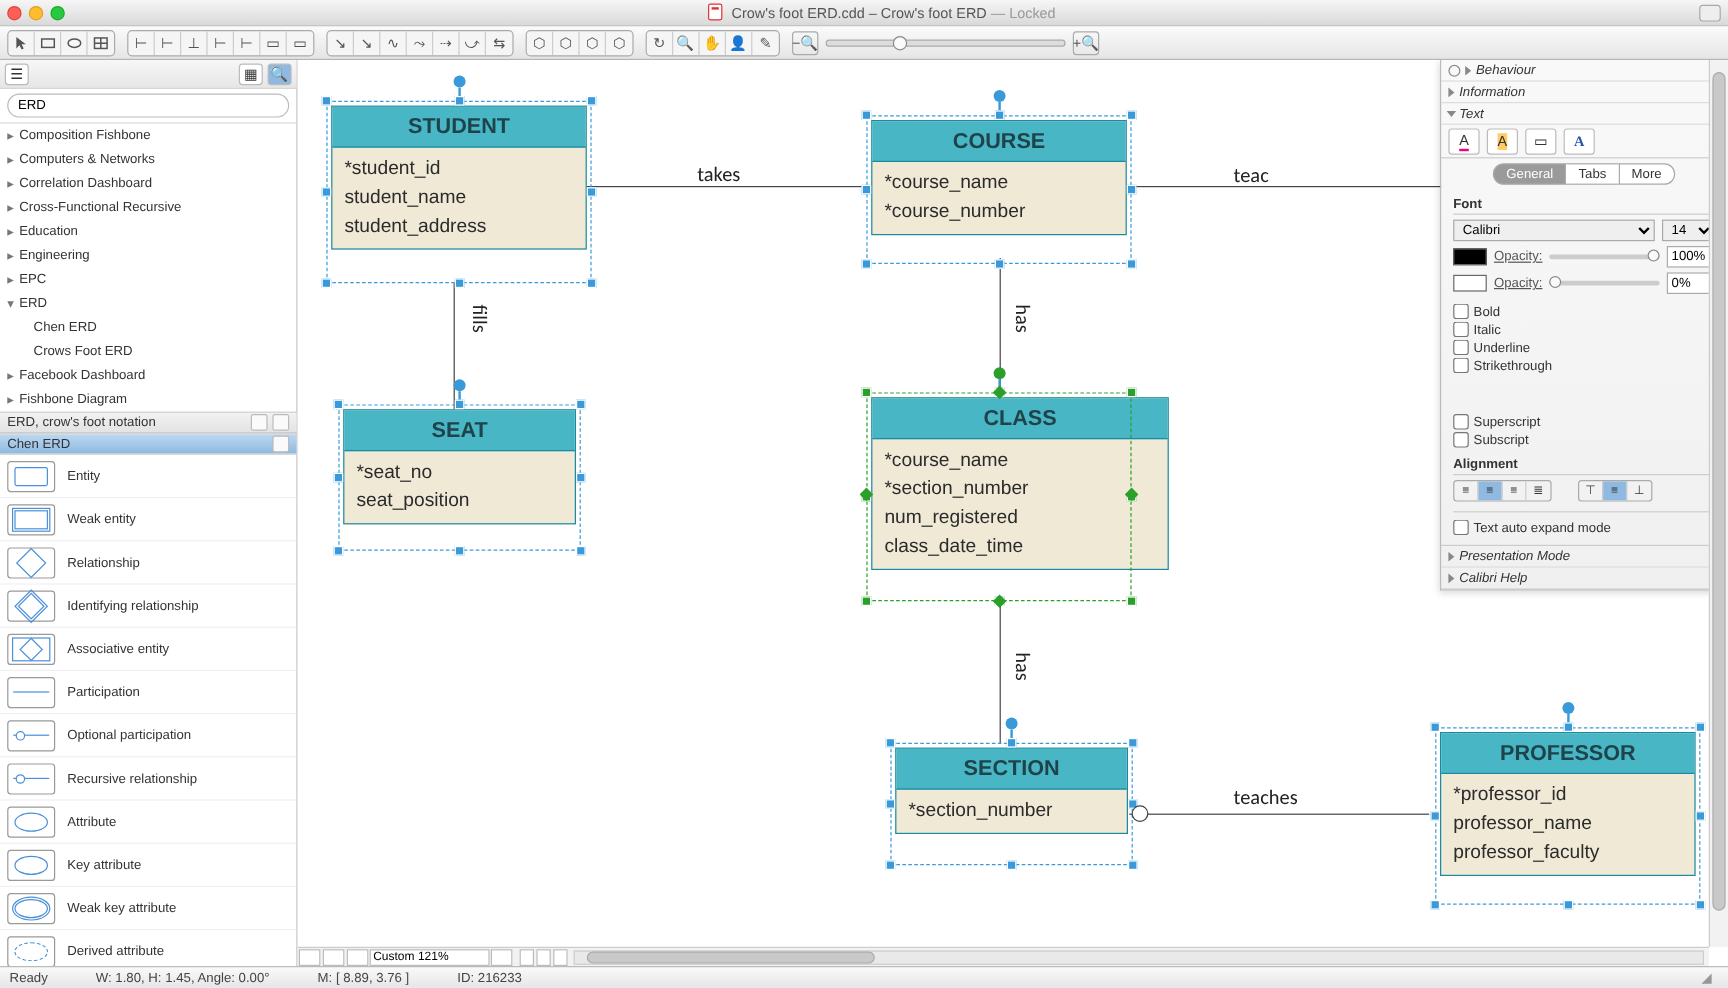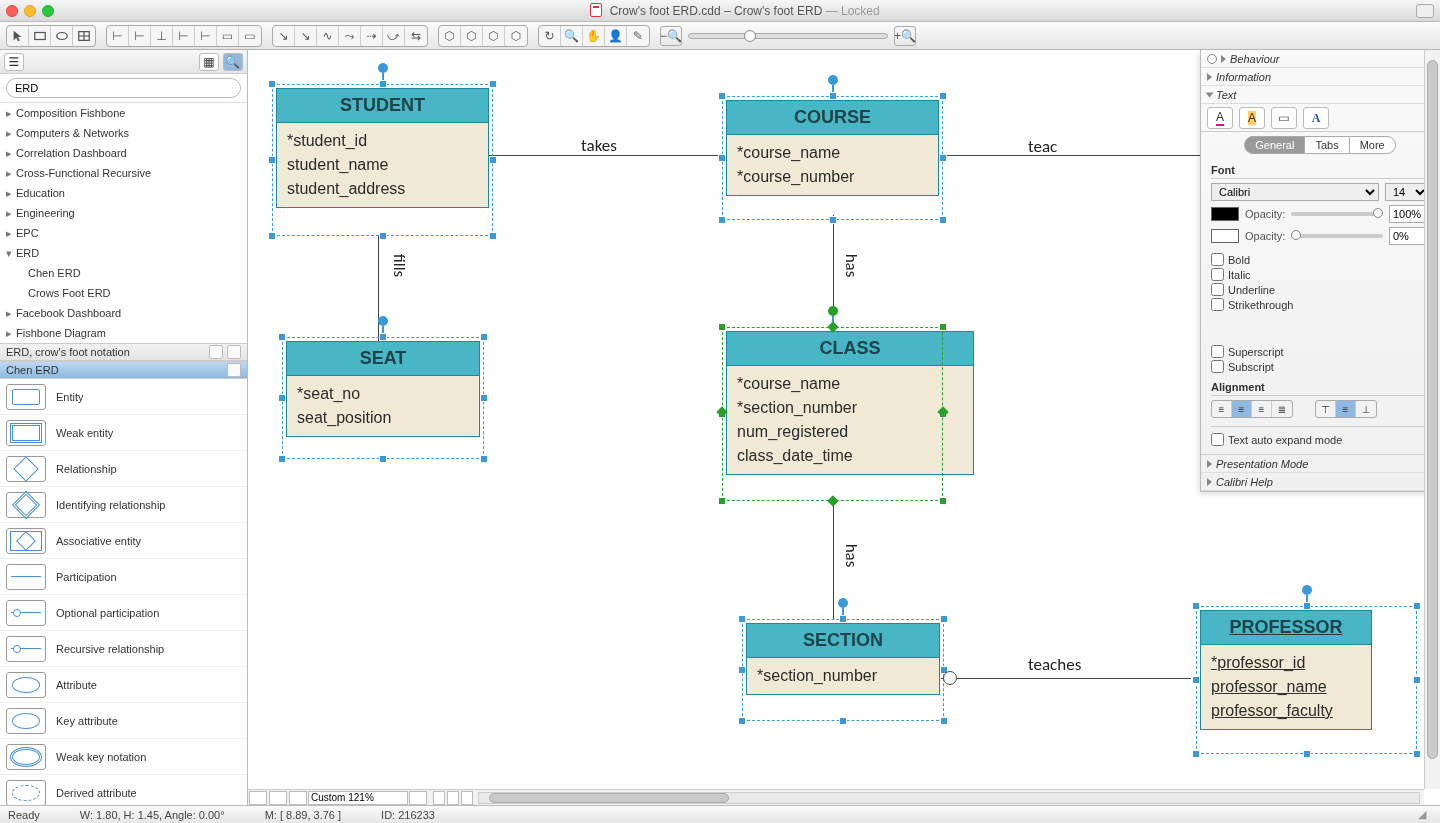--- a/index.html
+++ b/index.html
@@ -104,21 +104,21 @@
   .insp-tool { height:28px; border-bottom:1px solid #ccc; display:flex; gap:6px; padding:3px 6px;}
   .insp-tool .tb{width:26px;height:22px;border:1px solid #bbb;border-radius:3px;background:#fff;display:flex;align-items:center;justify-content:center;}
   .insp-tabs{display:flex;justify-content:center;gap:0;padding:4px 0;}
   .pill{border:1px solid #aaa;padding:2px 10px;font-size:11px;background:#fff;cursor:pointer;}
   .pill.first{border-radius:10px 0 0 10px;}
   .pill.last{border-radius:0 10px 10px 0;}
   .pill.mid{border-left:none;border-right:none;}
   .pill.active{background:#9a9a9a;color:#fff;}
   .insp-body{padding:6px 10px;font-size:11px;}
   .insp-row{display:flex;align-items:center;gap:6px;margin:4px 0;}
-  .insp-row label{color:#555;}
+  .insp-row label{color:#555;text-decoration:underline;}
   .insp-row select,.insp-row input[type=text]{border:1px solid #aaa;height:18px;font-size:11px;padding:0 3px;}
   .swatch{width:28px;height:14px;border:1px solid #666;}
   .mini-slider{flex:1;height:4px;background:#ccc;border-radius:2px;position:relative;}
   .mini-slider .mt{position:absolute;top:-4px;width:10px;height:10px;background:#fafafa;border:1px solid #888;border-radius:50%;}
   .chk{display:flex;align-items:center;gap:4px;margin:2px 0;}
   .align-grp{display:flex;border:1px solid #aaa;border-radius:3px;overflow:hidden;}
   .align-grp .ab{width:20px;height:16px;border-right:1px solid #ccc;display:flex;align-items:center;justify-content:center;font-size:10px;}
   .align-grp .ab:last-child{border-right:none;}
   .align-grp .ab.active{background:#8fb9e0;}
   .insp-foot{border-top:1px solid #ccc;}
@@ -322,21 +322,21 @@
       <div class="stencil-row">
           <div class="thumb ell"></div>
           <span>Attribute</span>
         </div>
       <div class="stencil-row">
           <div class="thumb uell"></div>
           <span>Key attribute</span>
         </div>
       <div class="stencil-row">
           <div class="thumb dell"></div>
-          <span>Weak key notation</span>
+          <span>Weak key attribute</span>
         </div>
       <div class="stencil-row">
           <div class="thumb dash"></div>
           <span>Derived attribute</span>
         </div>
     </div>
   </div>
 
   <div class="canvas-wrap">
     <div class="canvas">
@@ -463,21 +463,21 @@
           <div class="h tl"></div>
           <div class="h tr"></div>
           <div class="h bl"></div>
           <div class="h br"></div>
           <div class="h tm"></div>
           <div class="h bm"></div>
           <div class="h lm"></div>
           <div class="h rm"></div>
       </div>
 
-      <div class="entity" style="left:952px;top:560px;width:172px;text-decoration:underline;">
+      <div class="entity" style="left:952px;top:560px;width:213px;">
         <div class="head">PROFESSOR</div>
         <div class="attrs">
           <div>*professor_id</div>
           <div>professor_name</div>
           <div>professor_faculty</div>
         </div>
       </div>
       <div class="sel-frame" style="left:948px;top:556px;width:221px;height:148px;">
         <div class="rot"></div>
           <div class="h tl"></div>

